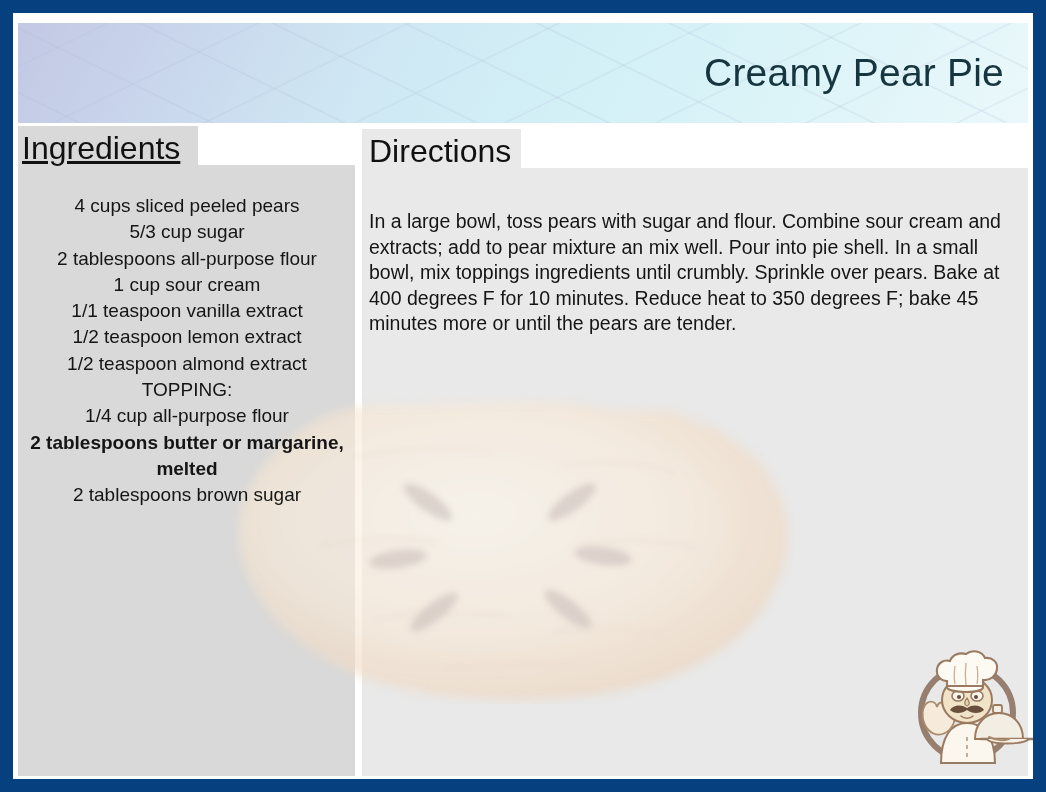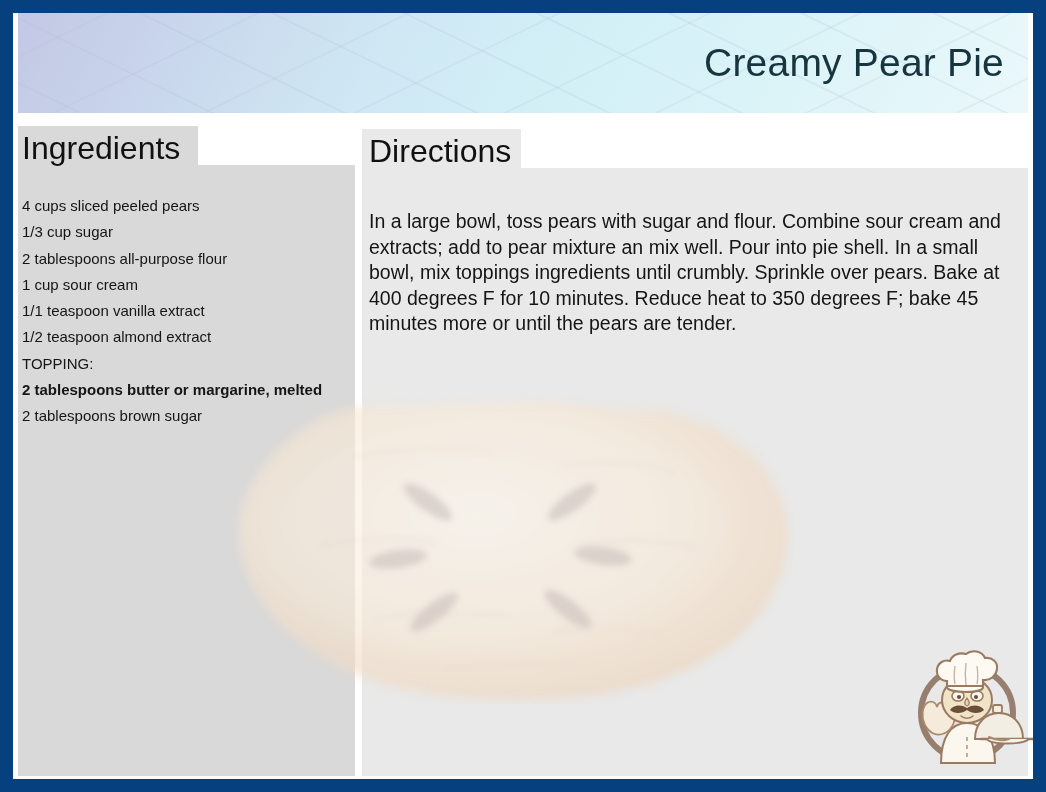--- a/index.html
+++ b/index.html
@@ -23,21 +23,21 @@
   }
   .frame-top    { left: 0;   top: 0;    width: 1046px; height: 13px; }
   .frame-bottom { left: 0;   top: 779px; width: 1046px; height: 13px; }
   .frame-left   { left: 0;   top: 0;    width: 13px;   height: 792px; }
   .frame-right  { left: 1033px; top: 0; width: 13px;   height: 792px; }
 
   
   .banner {
     position: absolute;
     left: 18px;
-    top: 13px;
+    top: 23px;
     width: 1010px;
     height: 100px;
     background:
       repeating-linear-gradient(26deg,
         rgba(255,255,255,0.00) 0px,
         rgba(255,255,255,0.00) 26px,
         rgba(176,186,214,0.26) 27px,
         rgba(255,255,255,0.00) 29px,
         rgba(255,255,255,0.00) 58px),
       repeating-linear-gradient(-26deg,
@@ -93,33 +93,34 @@
     height: 40px;
     background: #e9e9e9;
   }
 
   .heading {
     position: absolute;
     font-size: 32px;
     color: #111111;
     white-space: nowrap;
   }
-  .heading-ingredients { left: 22px; top: 130px; }
+  .heading-ingredients { left: 22px; top: 130px; text-decoration: underline; }
   .heading-directions  { left: 369px; top: 133px; }
 
   
   .ingredient-list {
     position: absolute;
     left: 22px;
     top: 193px;
     width: 330px;
-    font-size: 15px;
+    font-size: 19px;
     line-height: 26.3px;
     color: #151515;
     z-index: 6;
+    text-align: center;
   }
   .ingredient-list div { white-space: nowrap; }
   .ingredient-list div.wrap { white-space: normal; font-weight: bold; }
 
   .directions-text {
     position: absolute;
     left: 369px;
     top: 209px;
     width: 640px;
     font-size: 19.5px;
@@ -165,26 +166,28 @@
   <div class="banner">
     <div class="banner-title">Creamy Pear Pie</div>
   </div>
 
   <div class="panel-ingredients-head"></div>
   <div class="panel-ingredients"></div>
   <div class="heading heading-ingredients">Ingredients</div>
 
   <div class="ingredient-list">
     <div>4 cups sliced peeled pears</div>
-    <div>1/3 cup sugar</div>
+    <div>5/3 cup sugar</div>
     <div>2 tablespoons all-purpose flour</div>
     <div>1 cup sour cream</div>
     <div>1/1 teaspoon vanilla extract</div>
+    <div>1/2 teaspoon lemon extract</div>
     <div>1/2 teaspoon almond extract</div>
     <div>TOPPING:</div>
+    <div>1/4 cup all-purpose flour</div>
     <div class="wrap">2 tablespoons butter or margarine, melted</div>
     <div>2 tablespoons brown sugar</div>
   </div>
 
   <div class="panel-directions-head"></div>
   <div class="panel-directions"></div>
   <div class="heading heading-directions">Directions</div>
   <div class="directions-text">In a large bowl, toss pears with sugar and flour. Combine sour cream and extracts; add to pear mixture an mix well. Pour into pie shell. In a small bowl, mix toppings ingredients until crumbly. Sprinkle over pears. Bake at 400 degrees F for 10 minutes. Reduce heat to 350 degrees F; bake 45 minutes more or until the pears are tender.</div>
 
   <div class="pie-wrap">

